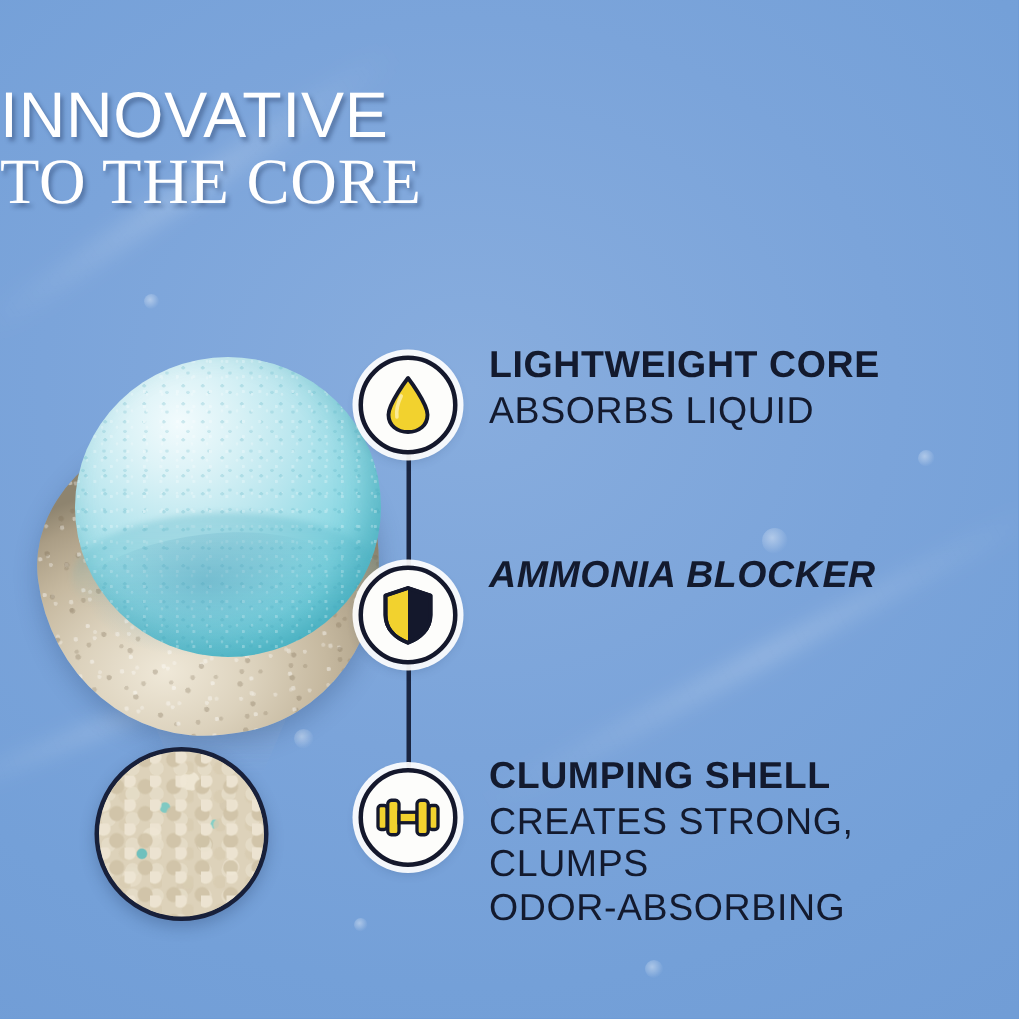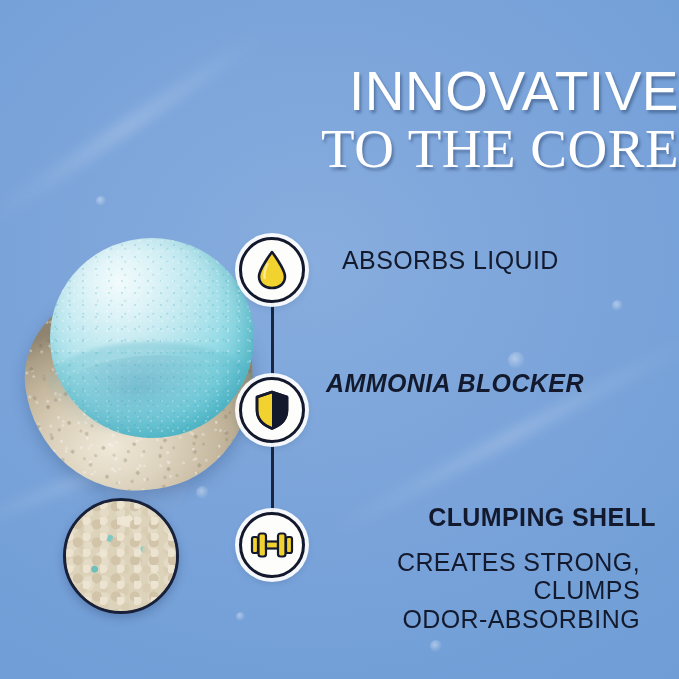--- a/index.html
+++ b/index.html
@@ -31,23 +31,23 @@
     background: radial-gradient(circle at 40% 38%, rgba(255,255,255,0.40), rgba(255,255,255,0.06) 62%, rgba(255,255,255,0) 75%);
     pointer-events: none;
   }
 
   
   .headline {
     position: absolute;
     left: 0;
     right: 0;
     top: 26px;
-    text-align: right;
+    text-align: left;
     color: #ffffff;
-    font-size: 55px;
+    font-size: 43px;
     line-height: 1.04;
     letter-spacing: 0.5px;
     font-weight: 400;
     text-shadow: 2px 3px 3px rgba(30,52,92,0.42);
     pointer-events: none;
   }
   .headline .l2 { display: block; font-family: Liberation Serif, serif; }
 
   
   .sphere-wrap {
@@ -217,21 +217,21 @@
     letter-spacing: 0.4px;
     line-height: 1.1;
     margin: 0 0 2px 0;
     white-space: nowrap;
   }
   .f-desc {
     font-size: 25px;
     font-weight: 300;
     letter-spacing: 0.4px;
     line-height: 1.14;
-    margin: 16px;
+    margin: 0;
   }
   .f-desc span { display: block; white-space: nowrap; }
 </style>
 </head>
 <body>
 
 <div id="stage">
 
   <div class="ray" style="left:-40px; top:120px; width:330px; height:16px; transform:rotate(-34deg);"></div>
   <div class="ray" style="left:300px; top:430px; width:420px; height:14px; transform:rotate(-28deg);"></div>
@@ -291,32 +291,33 @@
         <rect x="2" y="7" width="6" height="16" rx="2" fill="#f2d22e" stroke="#14182c" stroke-width="2.2"></rect>
         <rect x="8.5" y="3.5" width="7.5" height="23" rx="2.4" fill="#f2d22e" stroke="#14182c" stroke-width="2.2"></rect>
         <rect x="16" y="11.5" width="12" height="7" fill="#f2d22e" stroke="#14182c" stroke-width="2.2"></rect>
         <rect x="28" y="3.5" width="7.5" height="23" rx="2.4" fill="#f2d22e" stroke="#14182c" stroke-width="2.2"></rect>
         <rect x="36" y="7" width="6" height="16" rx="2" fill="#f2d22e" stroke="#14182c" stroke-width="2.2"></rect>
       </svg>
     </span>
   </div>
 
   <div class="feature" style="top:230px;">
+    <p class="f-title">LIGHTWEIGHT CORE</p>
     <p class="f-desc">
       <span>ABSORBS LIQUID</span>
     </p>
   </div>
 
   <div class="feature" style="top:370px;font-style:italic;">
     <p class="f-title">AMMONIA BLOCKER</p>
     <p class="f-desc">
     </p>
   </div>
 
-  <div class="feature" style="top:504px;text-align:right;">
+  <div class="feature" style="top:504px;">
     <p class="f-title">CLUMPING SHELL</p>
     <p class="f-desc">
       <span>CREATES STRONG,</span>
       <span>CLUMPS</span>
       <span>ODOR-ABSORBING</span>
     </p>
   </div>
 
 </div>
 

